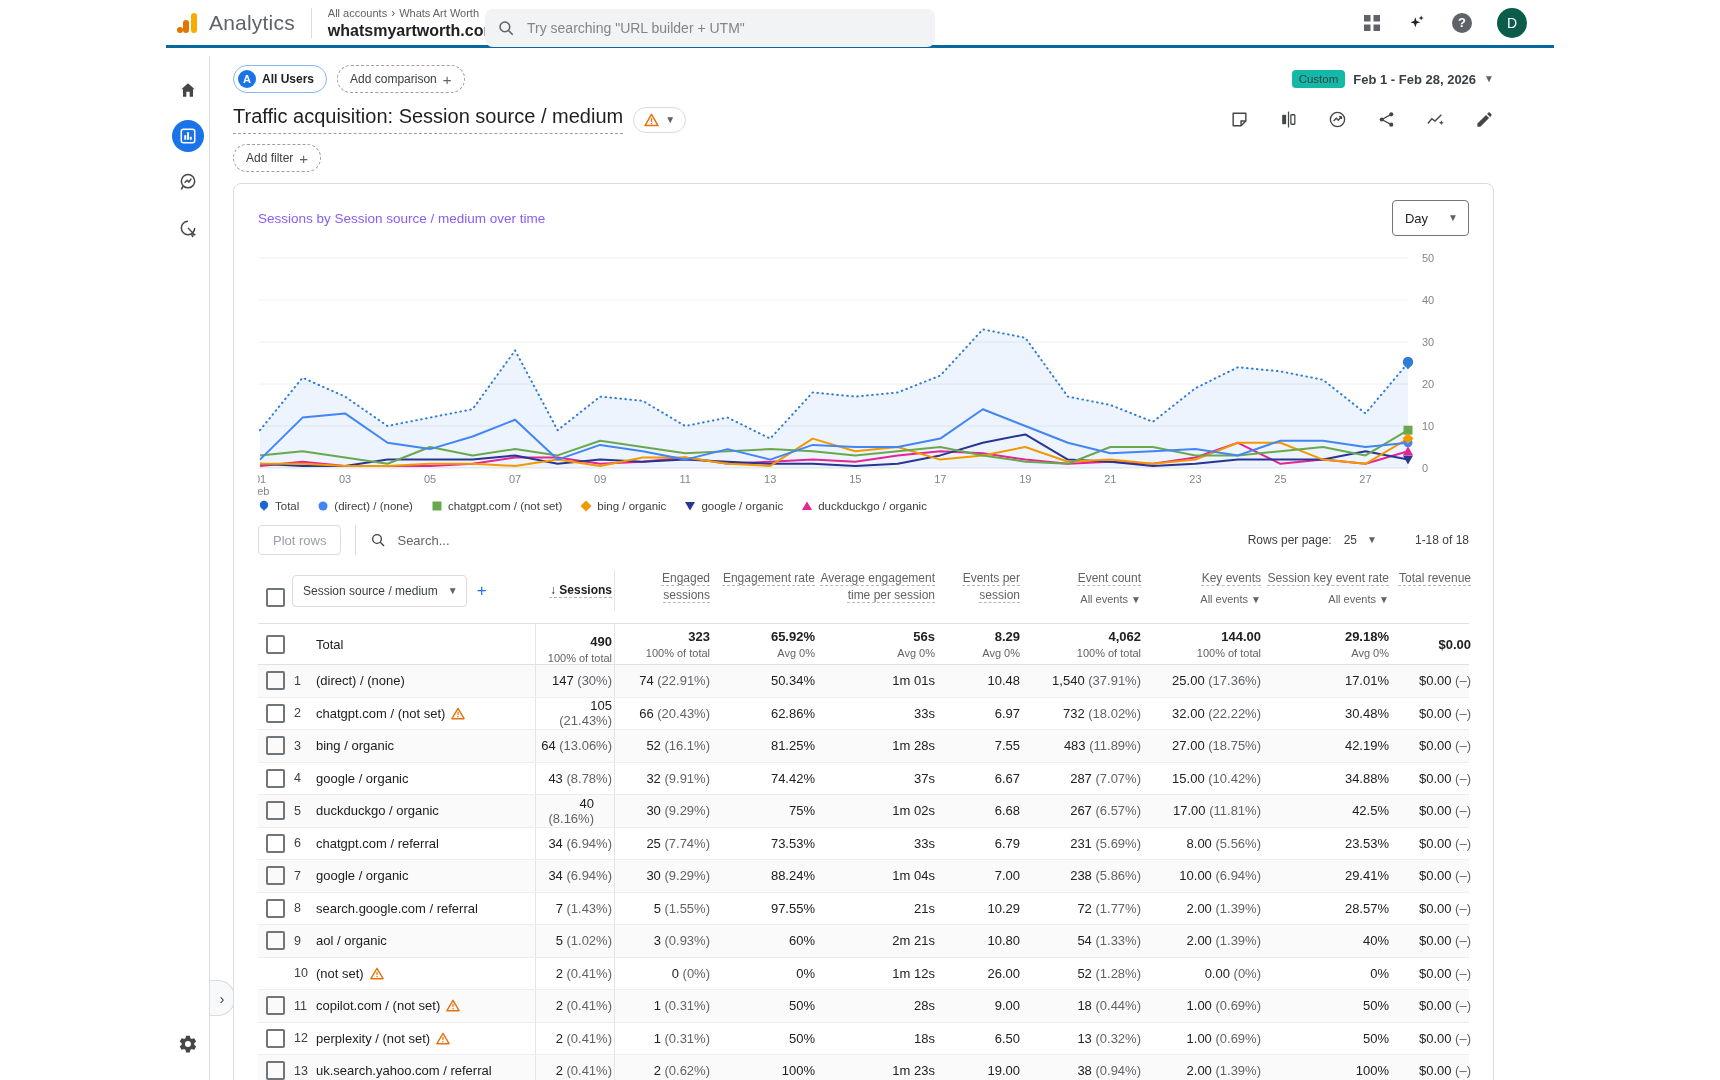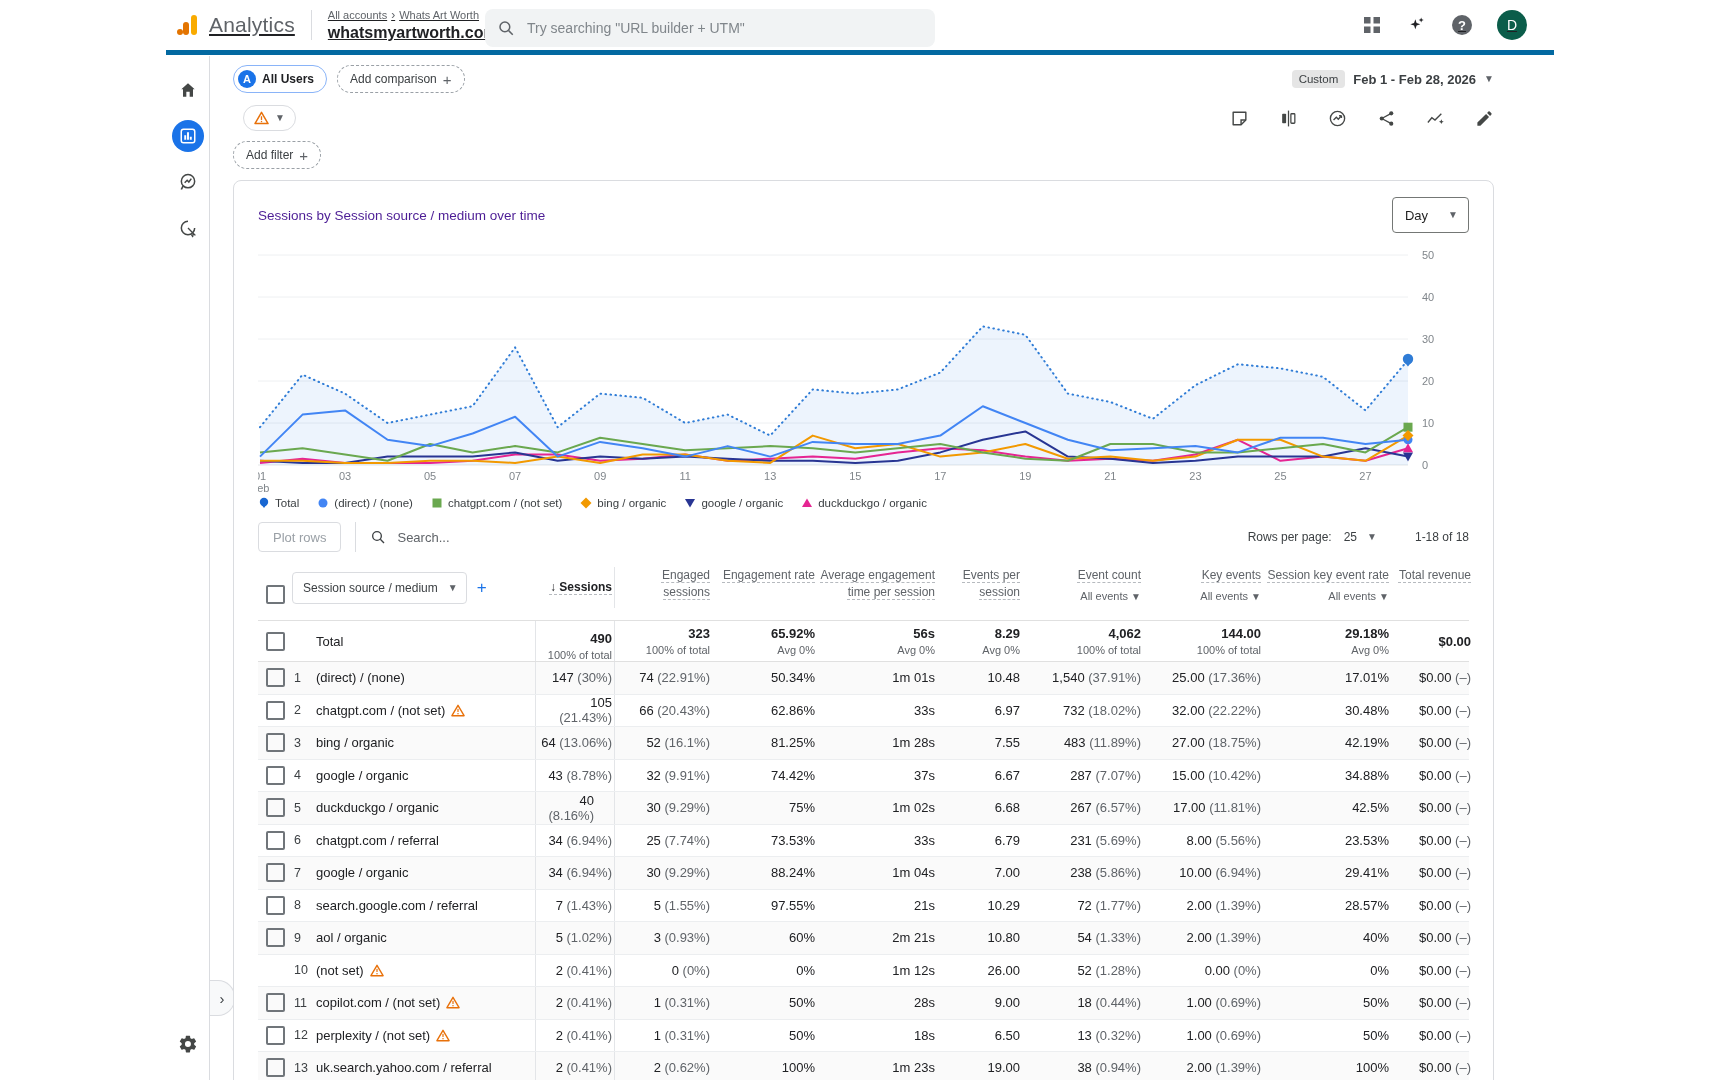--- a/index.html
+++ b/index.html
@@ -1,22 +1,22 @@
 <!DOCTYPE html>
 <html><head>
 <meta charset="utf-8">
 <style>
   html,body{margin:0;padding:0;background:#fff;}
   .canvas{position:relative;width:1720px;height:1080px;background:#fff;overflow:hidden;
           font-family:"Liberation Sans",sans-serif;color:#202124;}
   .app{position:absolute;left:166px;top:0;width:1388px;height:1080px;}
 
   
-  .topbar{position:relative;height:55px;display:flex;align-items:center;
-          padding:0 27px 0 9px;border-bottom:5px solid #0369a1;box-sizing:border-box;text-decoration:underline;}
+  .topbar{position:relative;height:48px;display:flex;align-items:center;
+          padding:0 27px 0 9px;border-bottom:3px solid #0369a1;box-sizing:border-box;}
   .logo{display:flex;align-items:center;gap:8px;}
   .logo-name{font-size:21px;color:#5f6368;letter-spacing:.2px;}
   .tb-div{width:1px;height:30px;background:#dadce0;margin:0 16px;}
   .crumbs{display:flex;flex-direction:column;justify-content:space-between;gap:2px;}
   .crumb-top{font-size:11px;color:#5f6368;display:flex;align-items:center;gap:4px;}
   .crumb-sep{color:#5f6368;font-size:12px;}
   .prop{font-size:16px;color:#202124;display:flex;align-items:center;gap:4px;}
   .caret{color:#5f6368;font-size:10px;line-height:1;}
   .searchbox{position:absolute;left:319px;top:9px;width:450px;height:38px;background:#f1f3f4;
              border-radius:8px;display:flex;align-items:center;padding:0 12px;box-sizing:border-box;gap:10px;}
@@ -43,37 +43,37 @@
   .main{position:absolute;left:44px;top:56px;right:0;bottom:0;padding:9px 60px 0 23px;box-sizing:border-box;}
   .chips-row{display:flex;align-items:center;}
   .chip-users{display:flex;align-items:center;gap:6px;border:1px solid #8ab4f8;border-radius:14px;
               height:26px;padding:0 12px 0 4px;font-size:12px;font-weight:bold;color:#202124;background:#fff;}
   .chip-a{width:18px;height:18px;border-radius:50%;background:#1a73e8;color:#fff;font-size:11px;
           display:flex;align-items:center;justify-content:center;}
   .chip-dashed{display:flex;align-items:center;gap:6px;border:1px dashed #9aa0a6;border-radius:14px;
                height:26px;padding:0 12px;font-size:12px;color:#3c4043;background:#fff;margin-left:10px;}
   .plus-sign{font-size:15px;color:#5f6368;}
   .daterange{margin-left:auto;display:flex;align-items:center;gap:8px;font-size:13px;color:#3c4043;}
-  .custom-badge{background:#e5e5e5;border-radius:4px;padding:3px 7px;font-size:11.5px;color:#3c4043;}
+  .custom-badge{background:#14b8a6;border-radius:4px;padding:3px 7px;font-size:11.5px;color:#3c4043;}
   .date-text{font-weight:bold;color:#3c4043;}
 
   .title-row{display:flex;align-items:center;margin-top:12px;}
   .page-title{font-size:20px;font-weight:normal;color:#1f1f1f;margin:0;
               border-bottom:1.5px dashed #9aa0a6;padding-bottom:5px;}
   .warn-pill{display:flex;align-items:center;gap:6px;border:1px solid #dadce0;border-radius:13px;
              height:24px;padding:0 10px;margin-left:10px;}
   .action-icons{margin-left:auto;display:flex;align-items:center;gap:29px;}
   .aicon{width:20px;height:20px;display:flex;align-items:center;justify-content:center;cursor:pointer;}
   .filter-row{margin-top:10px;display:flex;}
 
   
   .card{margin-top:11px;border:1px solid #dadce0;border-radius:8px;background:#fff;
         padding:16px 24px 0;box-sizing:border-box;height:960px;}
   .card-head{display:flex;align-items:center;height:36px;}
-  .chart-title{font-size:13.5px;color:#4c1d95;}
+  .chart-title{font-size:13.5px;color:#8b5cf6;}
   .day-select{margin-left:auto;display:flex;align-items:center;gap:20px;border:1px solid #747775;
               border-radius:4px;height:34px;padding:0 10px 0 12px;font-size:13px;color:#1f1f1f;cursor:pointer;}
   #legend{display:flex;align-items:center;gap:18px;font-size:11.5px;color:#3c4043;margin-top:2px;}
   .leg-item{display:flex;align-items:center;gap:5px;}
 
   
   .controls{display:flex;align-items:center;height:40px;margin-top:8px;}
   .plot-btn{border:1px solid #dadce0;border-radius:4px;background:#fff;color:#9aa0a6;font-size:13px;
             height:30px;padding:0 14px;font-family:"Liberation Sans",sans-serif;}
   .vdiv{width:1px;height:30px;background:#dadce0;margin:0 14px;}
@@ -232,20 +232,21 @@
           <span class="plus-sign">+</span>
         </div>
         <div class="daterange">
           <span class="custom-badge">Custom</span>
           <span class="date-text">Feb 1 - Feb 28, 2026</span>
           <span class="caret">▼</span>
         </div>
       </div>
 
       <div class="title-row">
+        <h1 class="page-title">Traffic acquisition: Session source / medium</h1>
         <span class="warn-pill">
           <svg width="15" height="14" viewBox="0 0 16 15">
             <path d="M8 1.5 L15 13.5 L1 13.5 Z" fill="none" stroke="#e8710a" stroke-width="1.6" stroke-linejoin="round"></path>
             <rect x="7.3" y="5.6" width="1.4" height="4" fill="#e8710a"></rect>
             <rect x="7.3" y="10.6" width="1.4" height="1.4" fill="#e8710a"></rect>
           </svg>
           <span class="caret">▼</span>
         </span>
         <div class="action-icons">
           <span class="aicon">

